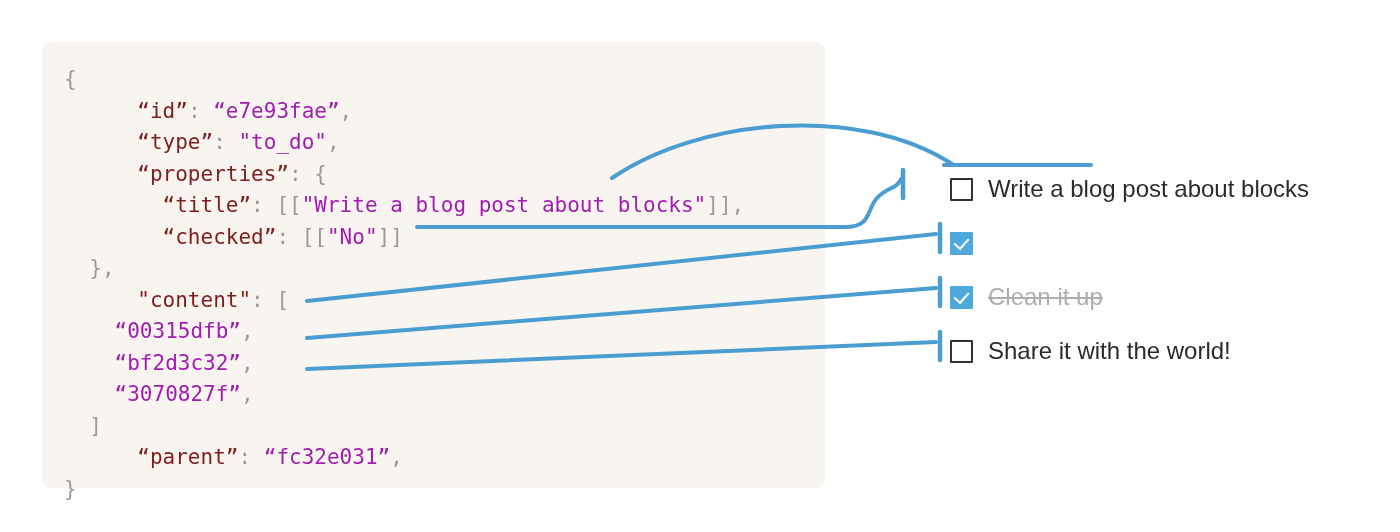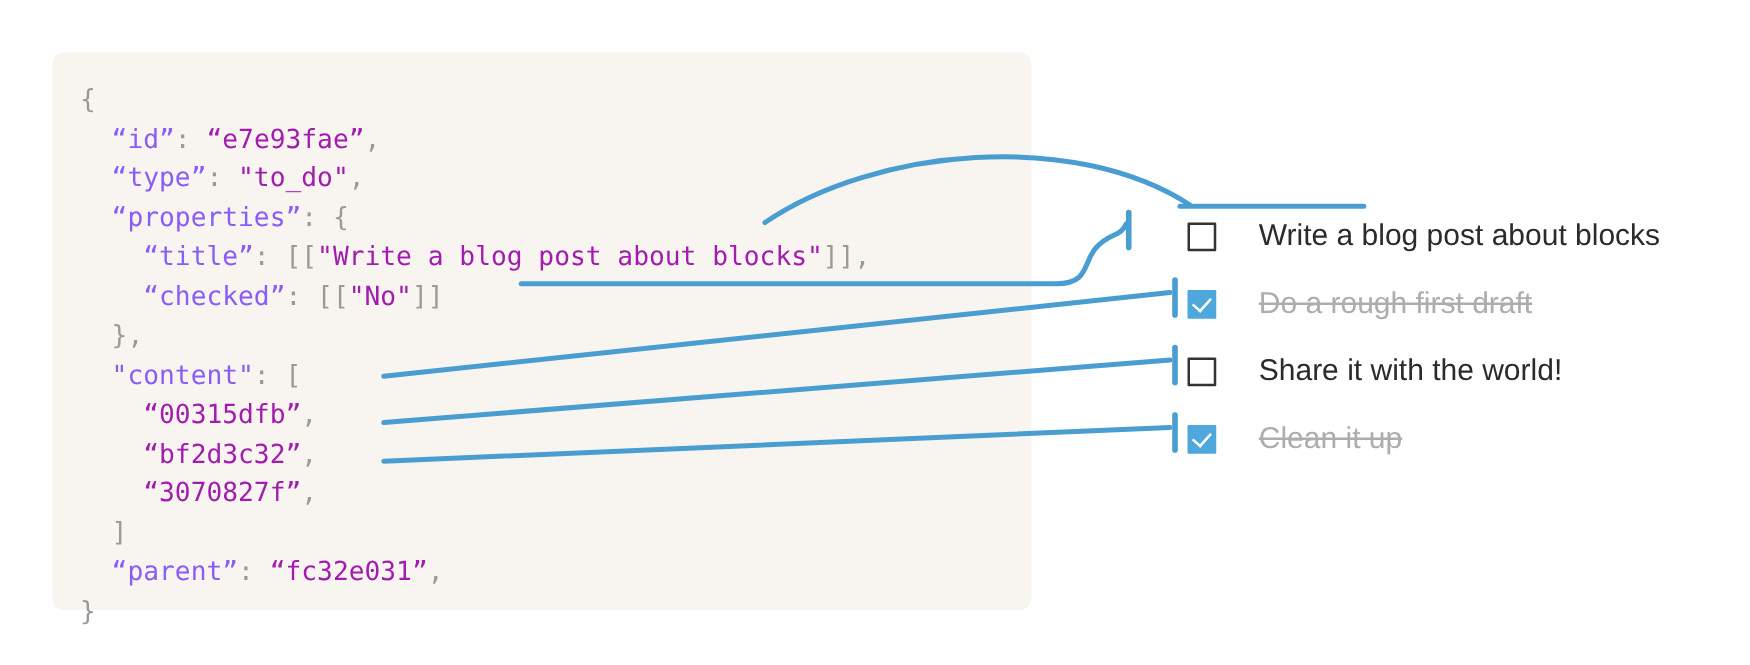--- a/index.html
+++ b/index.html
@@ -30,21 +30,21 @@
     position: absolute;
     left: 22px;
     top: 22px;
     font-family: "DejaVu Sans Mono", "Liberation Mono", monospace;
     font-size: 21px;
     line-height: 31.5px;
     white-space: pre;
     letter-spacing: 0px;
   }
   .ln { display: block; height: 31.5px; }
-  .k    { color: #8b5cf6; }   
+  .k    { color: #7f1d1d; margin-left: 48px; }   
   .s    { color: #a21caf; }   
   .p    { color: #9a9a97; }   
 
   
   #connectors {
     position: absolute;
     left: 0; top: 0;
     width: 1400px;
     height: 532px;
     pointer-events: none;
@@ -89,21 +89,20 @@
     height: 12px;
     border: solid #ffffff;
     border-width: 0 2.8px 2.8px 0;
     transform: rotate(42deg);
   }
   .todo-label {
     font-family: "Liberation Sans", sans-serif;
     font-size: 24px;
     color: #2b2b2b;
     white-space: nowrap;
-    margin-left: 19px;
   }
   .todo-label.done {
     color: #adadad;
     text-decoration: line-through;
     text-decoration-thickness: 1.6px;
   }
 </style>
 </head>
 <body>
 
@@ -133,25 +132,24 @@
     <path d="M 940 332 L 940 360" fill="none" stroke="#4a9dd0" stroke-width="4.5" stroke-linecap="round"></path>
   </svg>
 
   <div id="checklist">
       <div class="todo-row">
         <div class="cbox unchecked"></div>
         <span class="todo-label">Write a blog post about blocks</span>
       </div>
       <div class="todo-row">
         <div class="cbox checked"></div>
-        <span class="todo-label done">Do a rough first draft</span>
+      </div>
+      <div class="todo-row">
+        <div class="cbox checked"></div>
+        <span class="todo-label done">Clean it up</span>
       </div>
       <div class="todo-row">
         <div class="cbox unchecked"></div>
         <span class="todo-label">Share it with the world!</span>
-      </div>
-      <div class="todo-row">
-        <div class="cbox checked"></div>
-        <span class="todo-label done">Clean it up</span>
       </div>
     </div>
 
 </div>
 
 </body></html>

